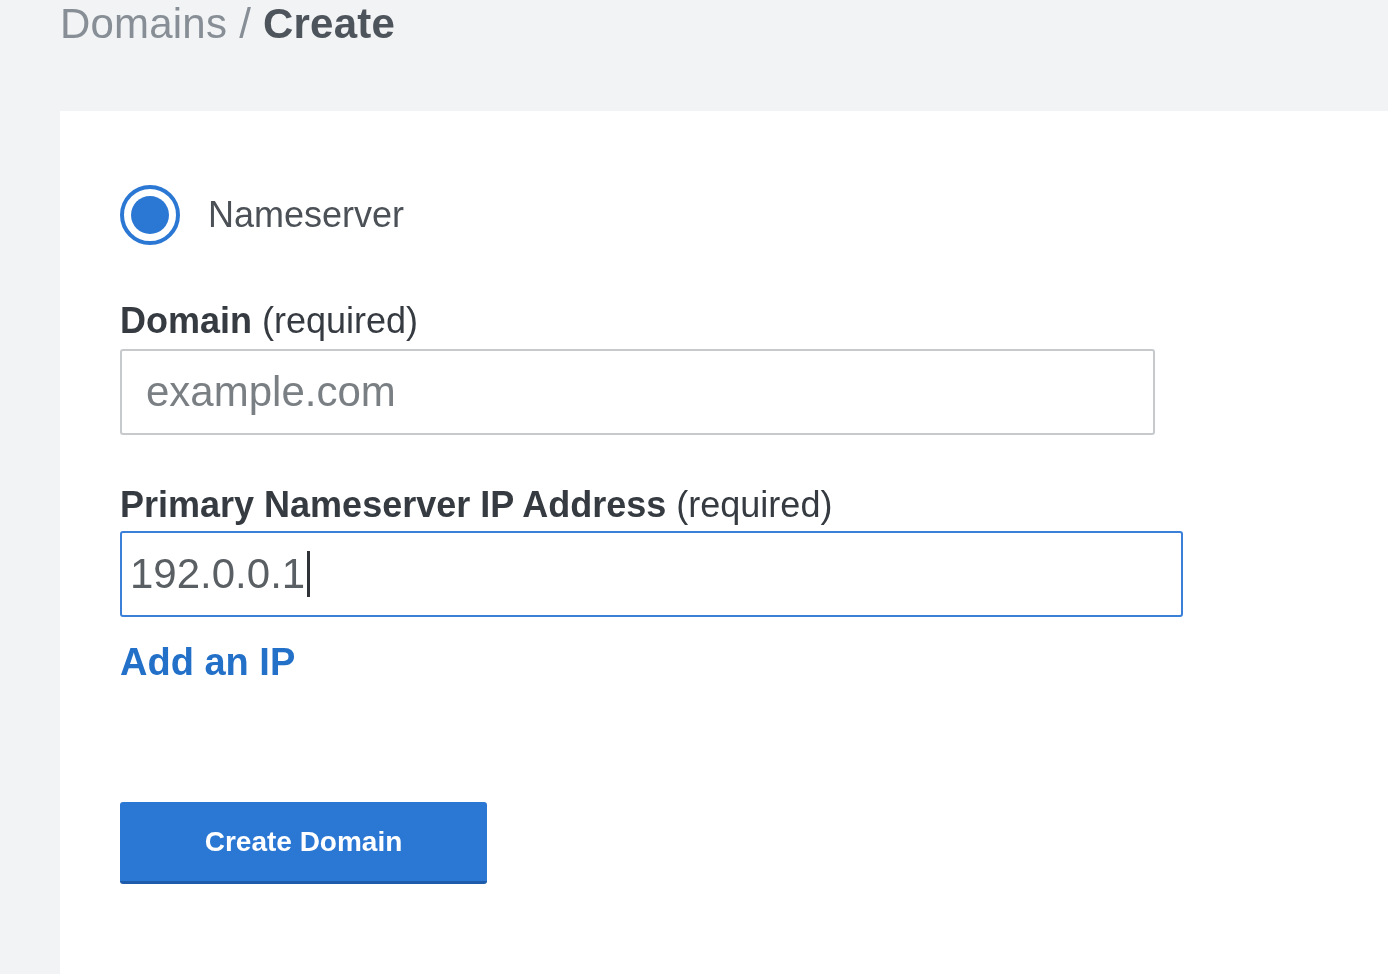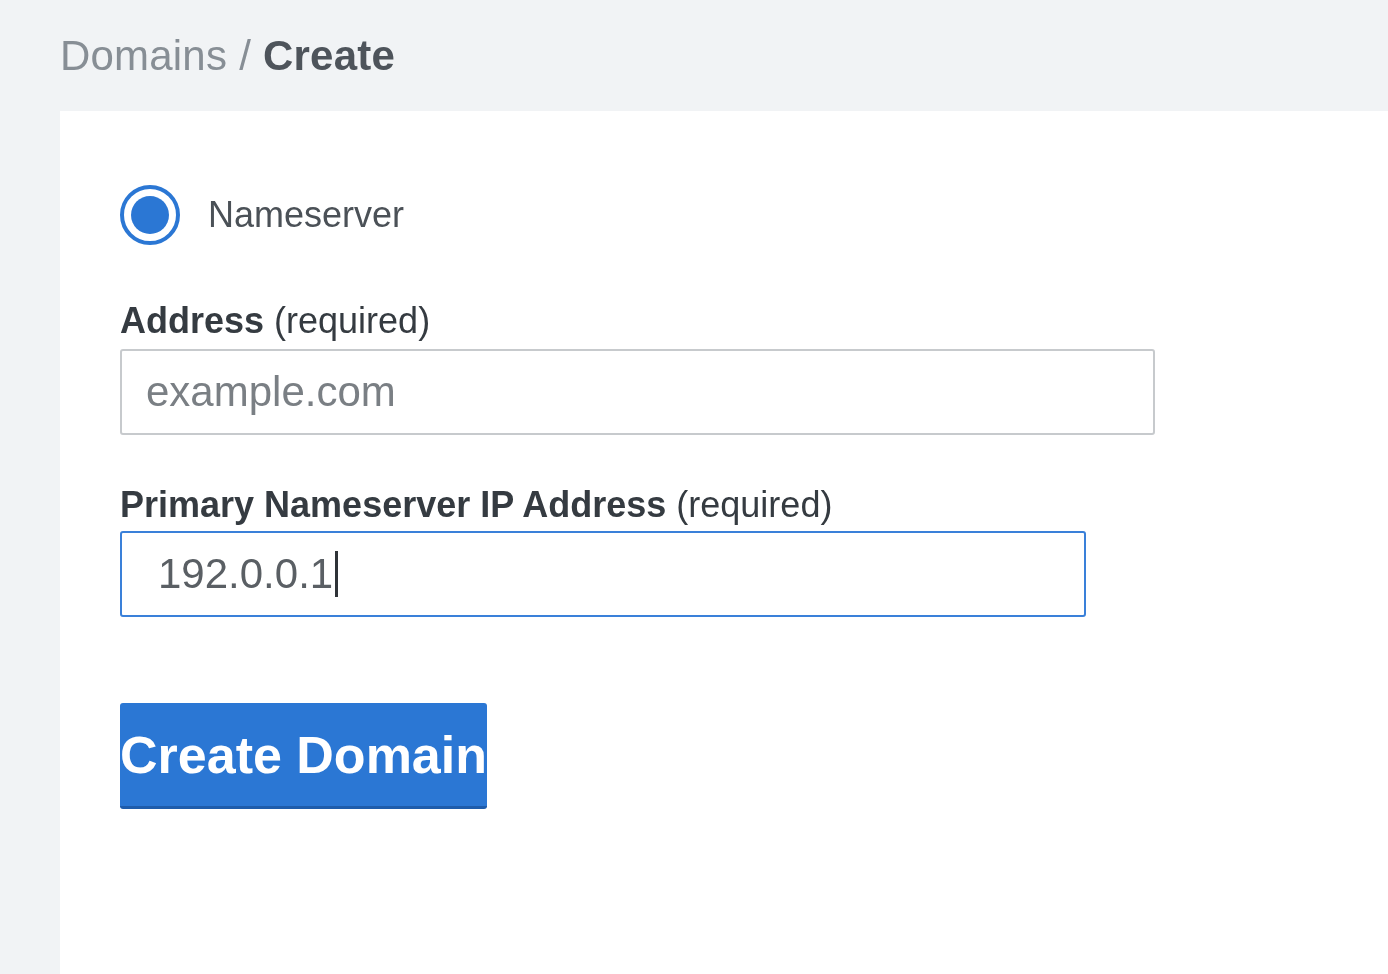--- a/index.html
+++ b/index.html
@@ -6,21 +6,21 @@
   html, body {
     width: 1388px; height: 974px;
     overflow: hidden;
     background: #f1f3f5;
     font-family: "Liberation Sans", "DejaVu Sans", sans-serif;
   }
   
   .header {
     height: 111px;
     display: flex;
-    align-items: center;
+    align-items: flex-start;
     padding-left: 60px;
     background: #f1f3f5;
   }
   .breadcrumb { font-size: 42px; color: #878e95; letter-spacing: 0.2px; }
   .breadcrumb .sep { margin: 0 12px; color: #878e95; }
   .breadcrumb .current { color: #4e545b; font-weight: bold; }
   
   .card {
     position: absolute;
     left: 60px; top: 111px; right: 0; bottom: 0;
@@ -61,54 +61,54 @@
     font-family: "Liberation Sans", "DejaVu Sans", sans-serif;
     font-size: 42px;
     color: #b91c1c;
     padding-left: 24px;
     outline: none;
     display: block;
   }
   .text-input::placeholder { color: #7a7f84; opacity: 1; }
   .faux-input {
     margin-top: 4px;
-    width: 966px; height: 86px;
+    width: 1063px; height: 86px;
     border: 2px solid #3a80d9;
     border-radius: 3px;
     background: #ffffff;
     display: flex; align-items: center;
-    padding-left: 36px;
+    padding-left: 8px;
     font-size: 42px;
     color: #5a5f64;
     cursor: text;
   }
   .caret { width: 3px; height: 46px; background: #2f3338; margin-left: 2px; }
   .ip-label2 { margin-top: 48px; }
   .ip-input { margin-top: 4px; }
   
   .add-ip {
     display: inline-block;
     margin-top: 24px;
     font-size: 38px;
     font-weight: bold;
     color: #2270c8;
     text-decoration: none;
     cursor: pointer;
   }
   .submit-btn {
     display: block;
-    margin-top: 86px;
-    width: 367px; height: 106px;
+    margin-top: 118px;
+    width: 367px; height: 82px;
     background: #2b77d4;
     border: none;
     border-bottom: 3px solid #1e5cab;
     border-radius: 3px;
     color: #ffffff;
     font-family: "Liberation Sans", "DejaVu Sans", sans-serif;
-    font-size: 52px;
+    font-size: 28px;
     font-weight: bold;
     cursor: pointer;
   }
 </style>
 </head>
 <body>
 
 <div class="header">
   <div class="breadcrumb">
     <span>Domains</span><span class="sep">/</span><span class="current">Create</span>
@@ -120,28 +120,29 @@
   <div class="radio-row">
     <div class="radio-option">
       <span class="radio-circle selected">
           <span class="dot"></span>
         </span>
       <span class="radio-label">Nameserver</span>
     </div>
   </div>
 
   <div class="field-label">
-    <span class="lbl">Address</span><span class="req">(required)</span>
+    <span class="lbl">Domain</span><span class="req">(required)</span>
   </div>
   <input class="text-input" type="text" placeholder="example.com" style="">
 
   <div class="field-label ip-label2">
     <span class="lbl">Primary Nameserver IP Address</span><span class="req">(required)</span>
   </div>
   <div class="faux-input ip-input">
     <span>192.0.0.1</span>
       <span class="caret"></span>
   </div>
 
+  <a class="add-ip">Add an IP</a>
 
   <button class="submit-btn">Create Domain</button>
 
 </div>
 
 </body></html>

